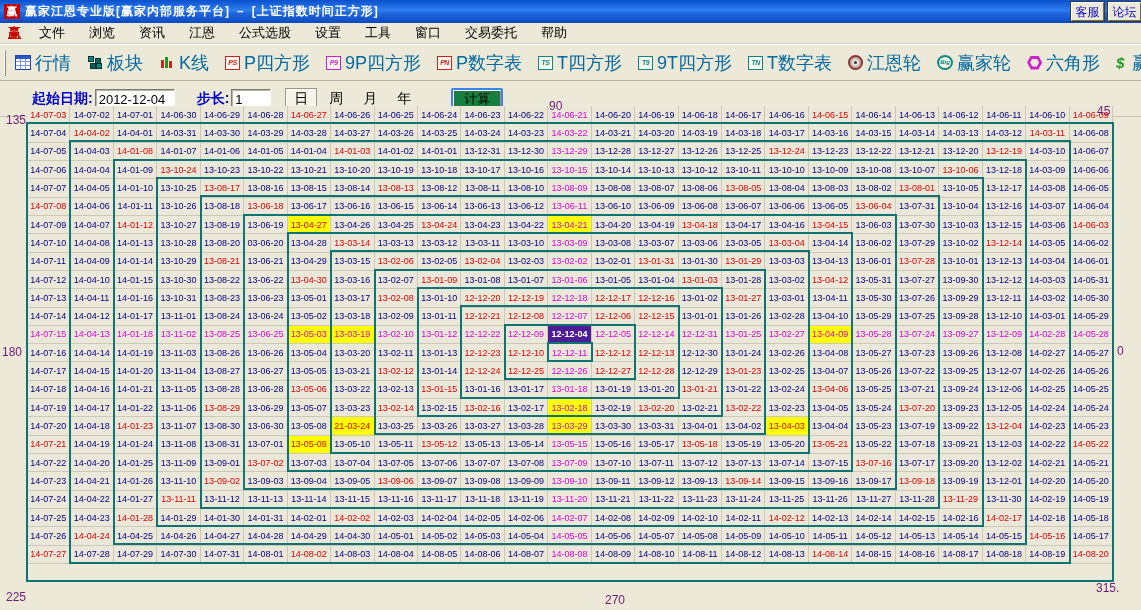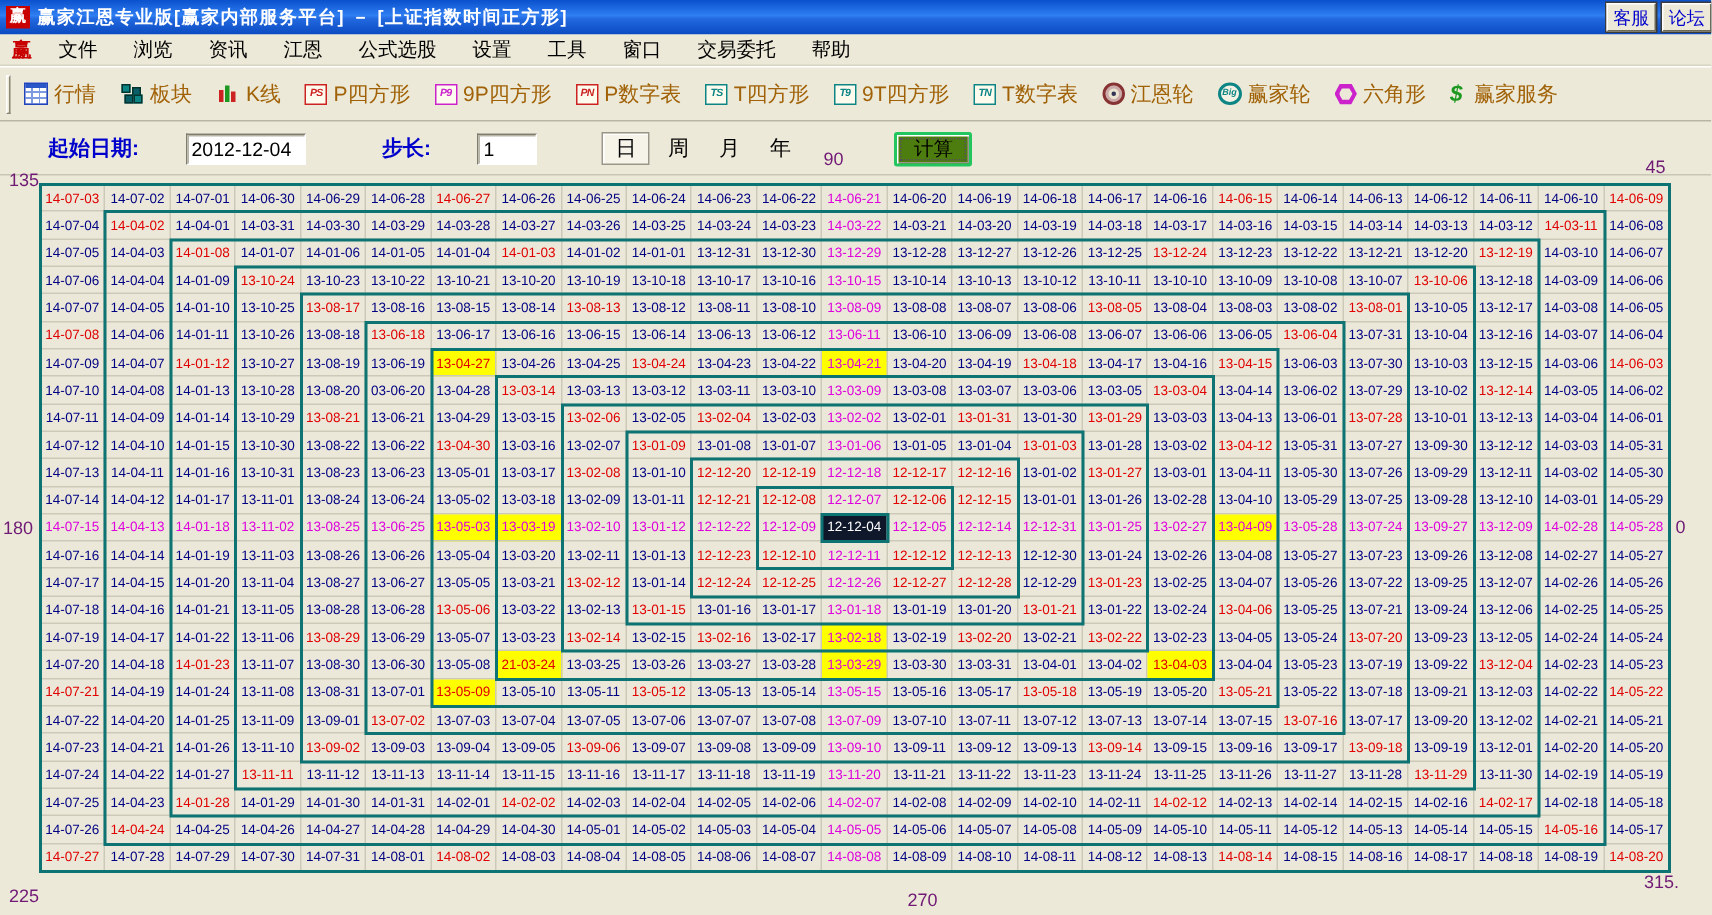--- a/index.html
+++ b/index.html
@@ -23,21 +23,21 @@
   .menubar { position:absolute; left:0; top:23px; width:1141px; height:21px; background:#ece9d8;
     display:flex; align-items:center; font-size:13px; color:#000; border-bottom:1px solid #d8d4c4; }
   .menubar span { padding:2px 12px; white-space:nowrap; }
   .menubar span:first-child { color:#c80000; font-weight:bold; text-decoration:underline; padding:2px 6px 2px 8px; }
 
   
   .toolbar { position:absolute; left:0; top:44px; width:1141px; height:37px; background:#ece9d8;
     border-top:1px solid #fff; border-bottom:1px solid #b9b5a5; display:flex; align-items:center; }
   .tool-grip { width:3px; height:26px; border:1px solid; border-color:#fff #8a8774 #8a8774 #fff; margin:0 6px 0 4px; }
   .tool-item { display:flex; align-items:center; margin-right:10px; padding:2px 3px; }
-  .tool-item .tlabel { font-size:14px; color:#a16207; margin-left:4px; white-space:nowrap; }
+  .tool-item .tlabel { font-size:18px; color:#0369a1; margin-left:4px; white-space:nowrap; }
   .ic { width:16px; height:15px; position:relative; flex:0 0 auto; }
   .ic-table { background:#fff; border:1px solid #2244bb;
     background-image:linear-gradient(#2957c8 3px,transparent 3px),
       repeating-linear-gradient(0deg,transparent 0 3px,#7d9ae0 3px 4px),
       repeating-linear-gradient(90deg,transparent 0 4px,#7d9ae0 4px 5px); }
   .ic-blocks { background:transparent; }
   .ic-blocks i { position:absolute; width:6px; height:6px; background:#0d8585; border:1px solid #05332e; }
   .ic-blocks i:nth-child(1){left:1px;top:1px} .ic-blocks i:nth-child(2){left:8px;top:3px;background:#0a5f66}
   .ic-blocks i:nth-child(3){left:3px;top:8px;background:#0a5f66} .ic-blocks i:nth-child(4){left:9px;top:8px}
   .ic-candles i { position:absolute; width:3px; bottom:2px; }
@@ -52,49 +52,49 @@
   .ic-bigwheel { width:16px; height:15px; border-radius:50%; border:2px solid #0d8585; color:#0d8585;
     font-size:6px; font-weight:bold; text-align:center; line-height:11px; background:#f4f2e4; }
   .ic-hex { width:15px; height:14px; background:#cc22cc;
     clip-path:polygon(25% 0,75% 0,100% 50%,75% 100%,25% 100%,0 50%); position:relative; }
   .ic-hex::after { content:""; position:absolute; left:3px; top:3px; width:9px; height:8px; background:#ece9d8;
     clip-path:polygon(25% 0,75% 0,100% 50%,75% 100%,25% 100%,0 50%); }
   .ic-dollar { color:#1d9922; font-size:15px; font-weight:bold; width:12px; line-height:15px; }
 
   
   .controls { position:absolute; left:0; top:82px; width:1141px; height:35px; background:#ece9d8;
-    display:flex; align-items:center; border-bottom:1px solid #c9c5b5;gap:29px; }
+    display:flex; align-items:center; border-bottom:1px solid #c9c5b5; }
   .lbl-blue { color:#0000cc; font-size:14px; font-weight:bold; }
   .c-start { margin-left:32px; }
   .inp { height:21px; background:#fff; border:1px solid; border-color:#7f7c6d #fff #fff #7f7c6d;
     box-shadow:inset 1px 1px 0 #b9b5a5; font-size:13px; font-family:inherit; color:#000; padding:0 3px; }
   .inp-date { width:80px; margin-left:2px; }
   .c-step { margin-left:22px; }
   .inp-step { width:40px; margin-left:2px; }
   .units { display:flex; align-items:center; margin-left:14px; }
   .unit { font-size:14px; color:#000; padding:1px 8px; margin-right:4px; }
   .unit.selected { border:1px solid #9a978a; background:#f6f4e8; box-shadow:inset 1px 1px 0 #fff; }
-  .calc-btn { margin-left:28px; width:52px; height:23px; background:#4d7c0f; font-size:13px; font-family:inherit;
-    border:2px solid #22c55e; outline:1px dotted #555; outline-offset:-5px; border-radius:2px;
+  .calc-btn { margin-left:28px; width:52px; height:23px; background:#15803d; font-size:13px; font-family:inherit;
+    border:2px solid #3b82f6; outline:1px dotted #555; outline-offset:-5px; border-radius:2px;
     box-shadow:inset 1px 1px 0 #fff, inset -1px -1px 0 #9a978a; }
 
   
   .angle-label { position:absolute; font-size:12px; color:#701a75; z-index:6; }
-  #grid { position:absolute; left:27px; top:123px; width:1086px; height:458px;
+  #grid { position:absolute; left:27px; top:106px; width:1086px; height:458px;
     display:grid; grid-template-columns:repeat(25,1fr); grid-template-rows:repeat(25,1fr);
     background:#ebe8d9; z-index:1; }
   .cell { border-right:1px solid #cdc9b9; border-bottom:1px solid #cdc9b9; font-size:9px;
     display:flex; align-items:center; justify-content:center; white-space:nowrap; overflow:hidden;
     letter-spacing:0; }
   .cell.b { color:#000082; }
   .cell.r { color:#e00000; }
   .cell.m { color:#dd00dd; }
   .cell.y { color:#e00000; background:#ffff00; }
   .cell.g { color:#dd00dd; background:#ffff00; }
-  .cell.c { color:#ffffff; background:#0f172a; font-weight:normal; }
+  .cell.c { color:#ffffff; background:#4c1d95; font-weight:bold; }
   .ring { position:absolute; border:2px solid #0d7373; pointer-events:none; z-index:5; }
 </style>
 </head>
 <body>
 
 <div id="app">
 
   <div class="titlebar">
     <span class="app-icon">赢</span>
     <span class="title">赢家江恩专业版[赢家内部服务平台] － [上证指数时间正方形]</span>

